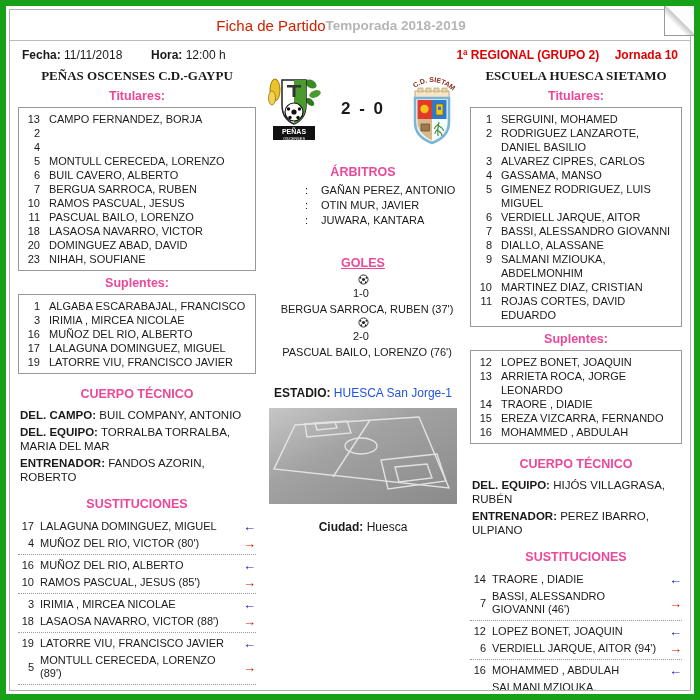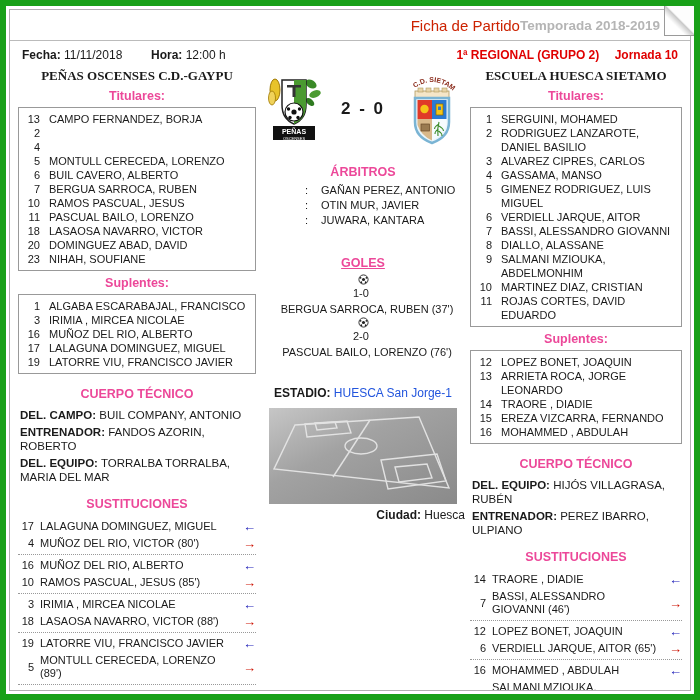--- a/index.html
+++ b/index.html
@@ -2,21 +2,21 @@
 <html><head>
 <meta charset="utf-8">
 <style>
   * { margin:0; padding:0; box-sizing:border-box; }
   body { width:700px; height:700px; background:#e8e8e8; font-family:"Liberation Sans","DejaVu Sans",sans-serif; }
   .page { width:700px; height:700px; border:6px solid #18a018; background:#fff; position:relative; overflow:hidden; color:#1a1a1a; }
   .fold { position:absolute; top:0; right:0; width:30px; height:30px; z-index:6;
           background:linear-gradient(to bottom left,#fdfdfd 46%,#c9c9c9 50%,#ededed 60%,#ffffff 66%);
           border-left:1px solid #9a9a9a; border-bottom:1px solid #9a9a9a; }
   .inner { position:absolute; inset:3px; border:1px solid #b0b0b0; overflow:hidden; background:#fff; }
-  .header-bar { display:flex; justify-content:flex-end; align-items:center; padding:7px 30px 6px 12px; border-bottom:1px solid #bbb; }
+  .header-bar { display:flex; justify-content:center; align-items:center; padding:7px 30px 6px 12px; border-bottom:1px solid #bbb; }
   .title { color:#cc2200; font-size:15px; }
   .season { color:#b5b5b5; font-weight:bold; font-size:13.5px; }
   .meta-row { display:flex; justify-content:space-between; padding:7px 12px 1px 12px; font-size:12px; }
   .meta-left .lbl { font-weight:bold; }
   .meta-gap { display:inline-block; width:22px; }
   .competition { color:#e00000; font-weight:bold; }
   .jornada { margin-left:12px; }
   .columns { display:flex; padding:2px 8px 0 8px; }
   .col-left  { width:238px; flex:none; }
   .col-center{ width:214px; flex:none; padding:0 5px; }
@@ -45,21 +45,21 @@
   .arb-row { display:flex; font-size:11px; line-height:15px; padding-left:44px; }
   .arb-colon { width:16px; flex:none; }
   .sec.goals { margin-top:28px;text-decoration:underline; }
   .goal-row { display:flex; align-items:center; font-size:11px; line-height:16px; padding-left:8px;flex-direction:column; }
   .ball { flex:none; width:11px; height:11px; margin-right:8px; }
   .goal-score { width:28px; flex:none; }
   .estadio-line { text-align:center; font-size:12px; margin:26px 0 8px; }
   .estadio-label { font-weight:bold; }
   .estadio-link { color:#2255dd; }
   .pitch-wrap { width:188px; margin:6px auto 0; }
-  .ciudad-line { text-align:right; font-size:12px; }
+  .ciudad-line { text-align:center; font-size:12px; margin-top:12px; }
   .ciudad-label { font-weight:bold; }
 </style>
 </head>
 <body>
 
 <div class="page">
   <div class="fold"></div>
   <div class="inner">
 
     <div class="header-bar">
@@ -149,22 +149,22 @@
               <span class="r-name">LALAGUNA DOMINGUEZ, MIGUEL</span>
             </div>
           <div class="r-row">
               <span class="r-num">19</span>
               <span class="r-name">LATORRE VIU, FRANCISCO JAVIER</span>
             </div>
         </div>
         <div class="sec big">CUERPO TÉCNICO</div>
         <div>
           <div class="tech"><b>DEL. CAMPO:</b> <span>BUIL COMPANY, ANTONIO</span></div>
+          <div class="tech"><b>DEL. EQUIPO:</b> <span>TORRALBA TORRALBA, MARIA DEL MAR</span></div>
           <div class="tech"><b>ENTRENADOR:</b> <span>FANDOS AZORIN, ROBERTO</span></div>
-          <div class="tech"><b>DEL. EQUIPO:</b> <span>TORRALBA TORRALBA, MARIA DEL MAR</span></div>
         </div>
         <div class="sec big">SUSTITUCIONES</div>
         <div class="subs">
           <div class="s-row">
               <span class="s-num">17</span>
               <span class="s-name">LALAGUNA DOMINGUEZ, MIGUEL</span>
               <span class="s-arrow in"></span>
             </div>
           <div class="s-row sep">
               <span class="s-num">4</span>
@@ -417,21 +417,21 @@
               <span class="s-name">BASSI, ALESSANDRO GIOVANNI (46')</span>
               <span class="s-arrow out"></span>
             </div>
           <div class="s-row">
               <span class="s-num">12</span>
               <span class="s-name">LOPEZ BONET, JOAQUIN</span>
               <span class="s-arrow in"></span>
             </div>
           <div class="s-row sep">
               <span class="s-num">6</span>
-              <span class="s-name">VERDIELL JARQUE, AITOR (65')</span>
+              <span class="s-name">VERDIELL JARQUE, AITOR (94')</span>
               <span class="s-arrow out"></span>
             </div>
           <div class="s-row">
               <span class="s-num">16</span>
               <span class="s-name">MOHAMMED , ABDULAH</span>
               <span class="s-arrow in"></span>
             </div>
           <div class="s-row sep">
               <span class="s-num">9</span>
               <span class="s-name">SALMANI MZIOUKA, ABDELMONHIM (70')</span>

